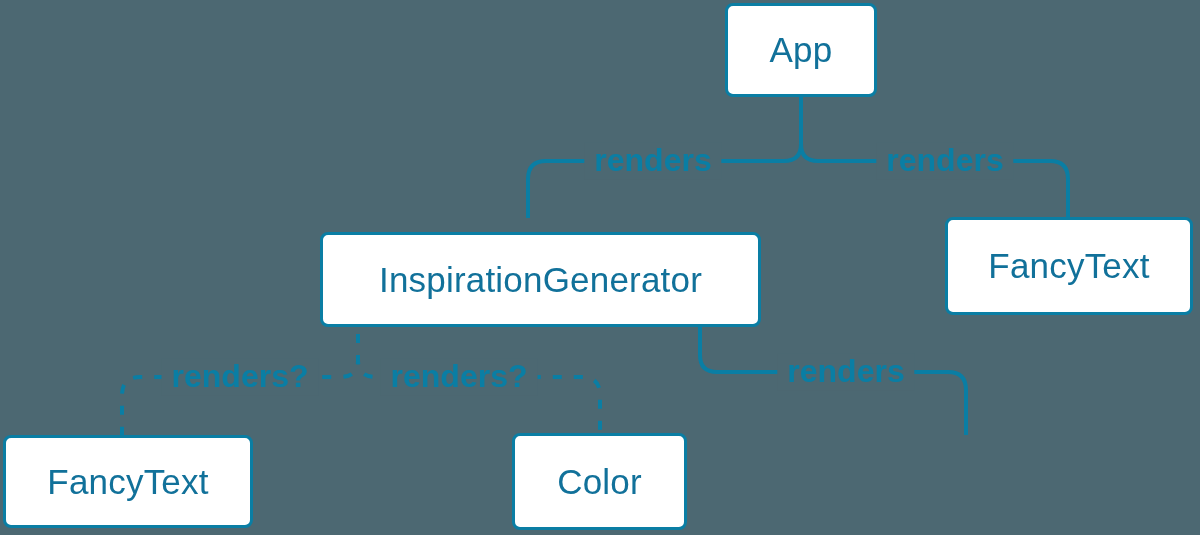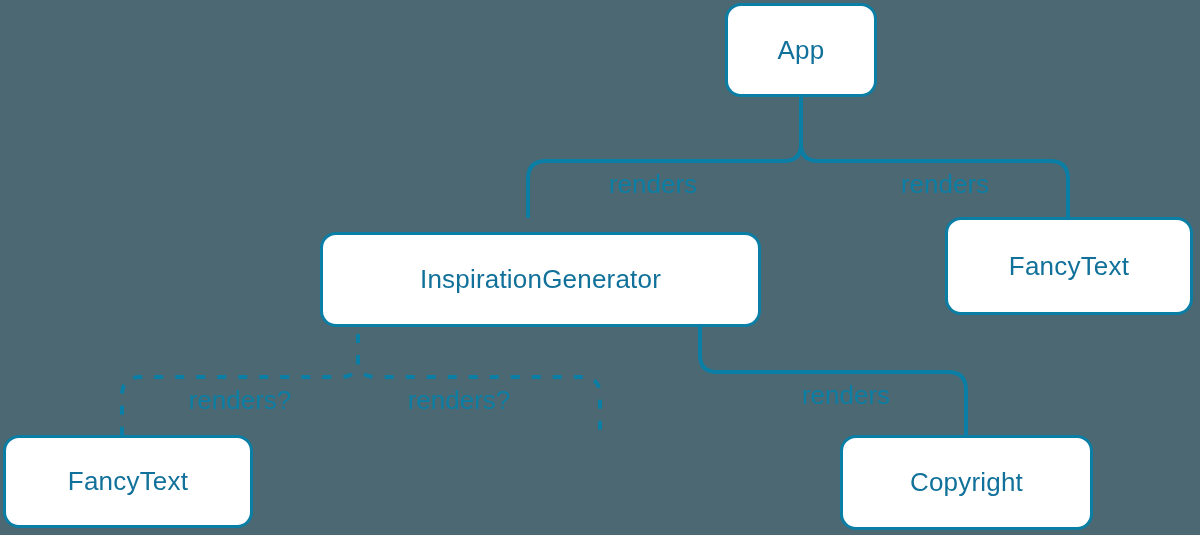--- a/index.html
+++ b/index.html
@@ -27,44 +27,43 @@
     stroke:var(--accent);
     stroke-width:4;
   }
   .edges path.dashed{
     stroke-dasharray:9 12;
   }
   .node{
     position:absolute;
     background:var(--box-fill);
     border:3px solid var(--accent);
-    border-radius:16px;
+    border-radius:8px;
     display:flex;align-items:center;justify-content:center;
     color:var(--box-text);
-    font-size:26px;
+    font-size:35px;
     font-weight:500;
     letter-spacing:0.2px;
   }
   .node-app{left:725px;top:3px;width:152px;height:94px;}
   .node-ig{left:320px;top:218px;width:441px;height:95px;margin-top:14px;}
   .node-ft-top{left:945px;top:217px;width:248px;height:98px;}
   .node-ft-bottom{left:3px;top:435px;width:250px;height:93px;}
   .node-color{left:512px;top:433px;width:175px;height:97px;}
   .node-copyright{left:840px;top:435px;width:253px;height:95px;}
   .edge-label{
     position:absolute;
     transform:translate(-50%,-50%);
     background:var(--bg);
     color:var(--accent);
-    font-size:26px;
-    font-weight:400;
+    font-size:32px;
+    font-weight:700;
     padding:1px 10px;
     white-space:nowrap;
     line-height:1.1;
-    margin-top:23px;
   }
   .lbl-renders-left{left:653px;top:161px;}
   .lbl-renders-right{left:945px;top:161px;}
   .lbl-renders-bottom{left:846px;top:372px;}
   .lbl-rendersq-left{left:240px;top:377px;}
   .lbl-rendersq-right{left:459px;top:377px;}
 </style>
 </head>
 <body>
 
@@ -87,24 +86,24 @@
   </div>
 
   <div class="node node-ft-top">
     <span>FancyText</span>
   </div>
 
   <div class="node node-ft-bottom">
     <span>FancyText</span>
   </div>
 
+  <div class="node node-color">
+    <span>Color</span>
+  </div>
 
-  <div class="node node-copyright">
-    <span>Copyright</span>
-  </div>
 
   <span class="edge-label lbl-renders-left">renders</span>
 
   <span class="edge-label lbl-renders-right">renders</span>
 
   <span class="edge-label lbl-renders-bottom">renders</span>
 
   <span class="edge-label lbl-rendersq-left">renders?</span>
 
   <span class="edge-label lbl-rendersq-right">renders?</span>

